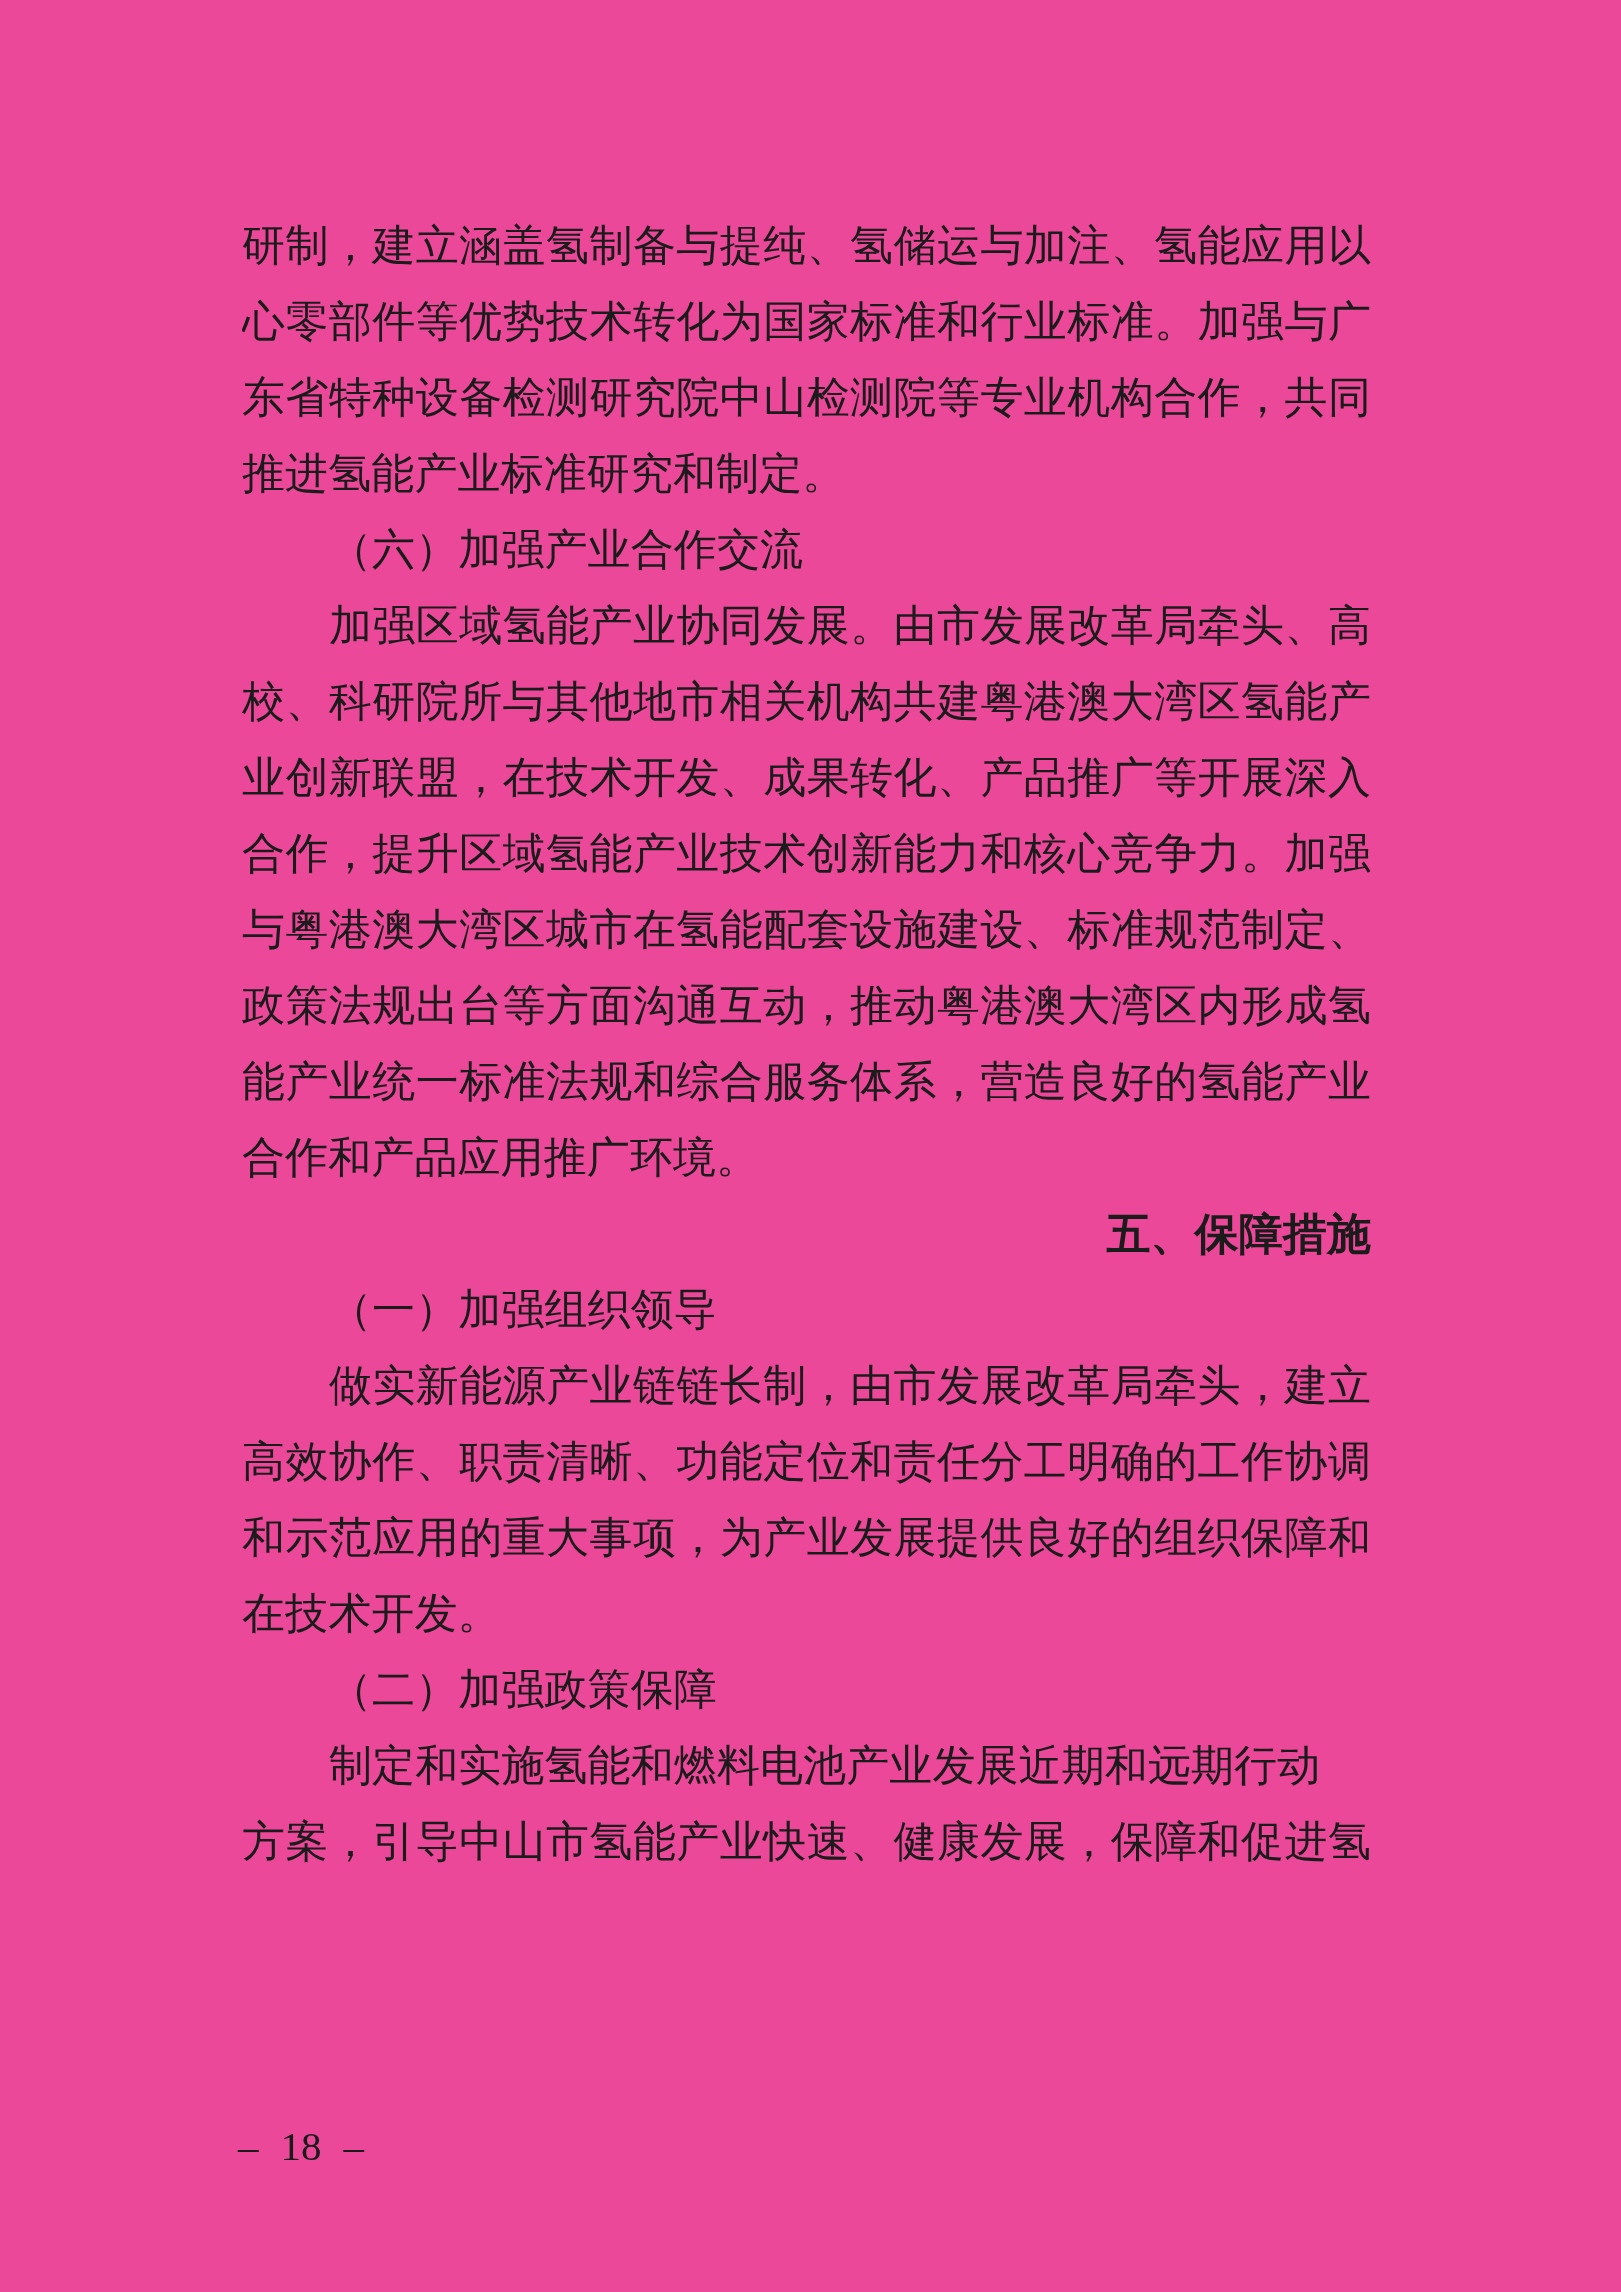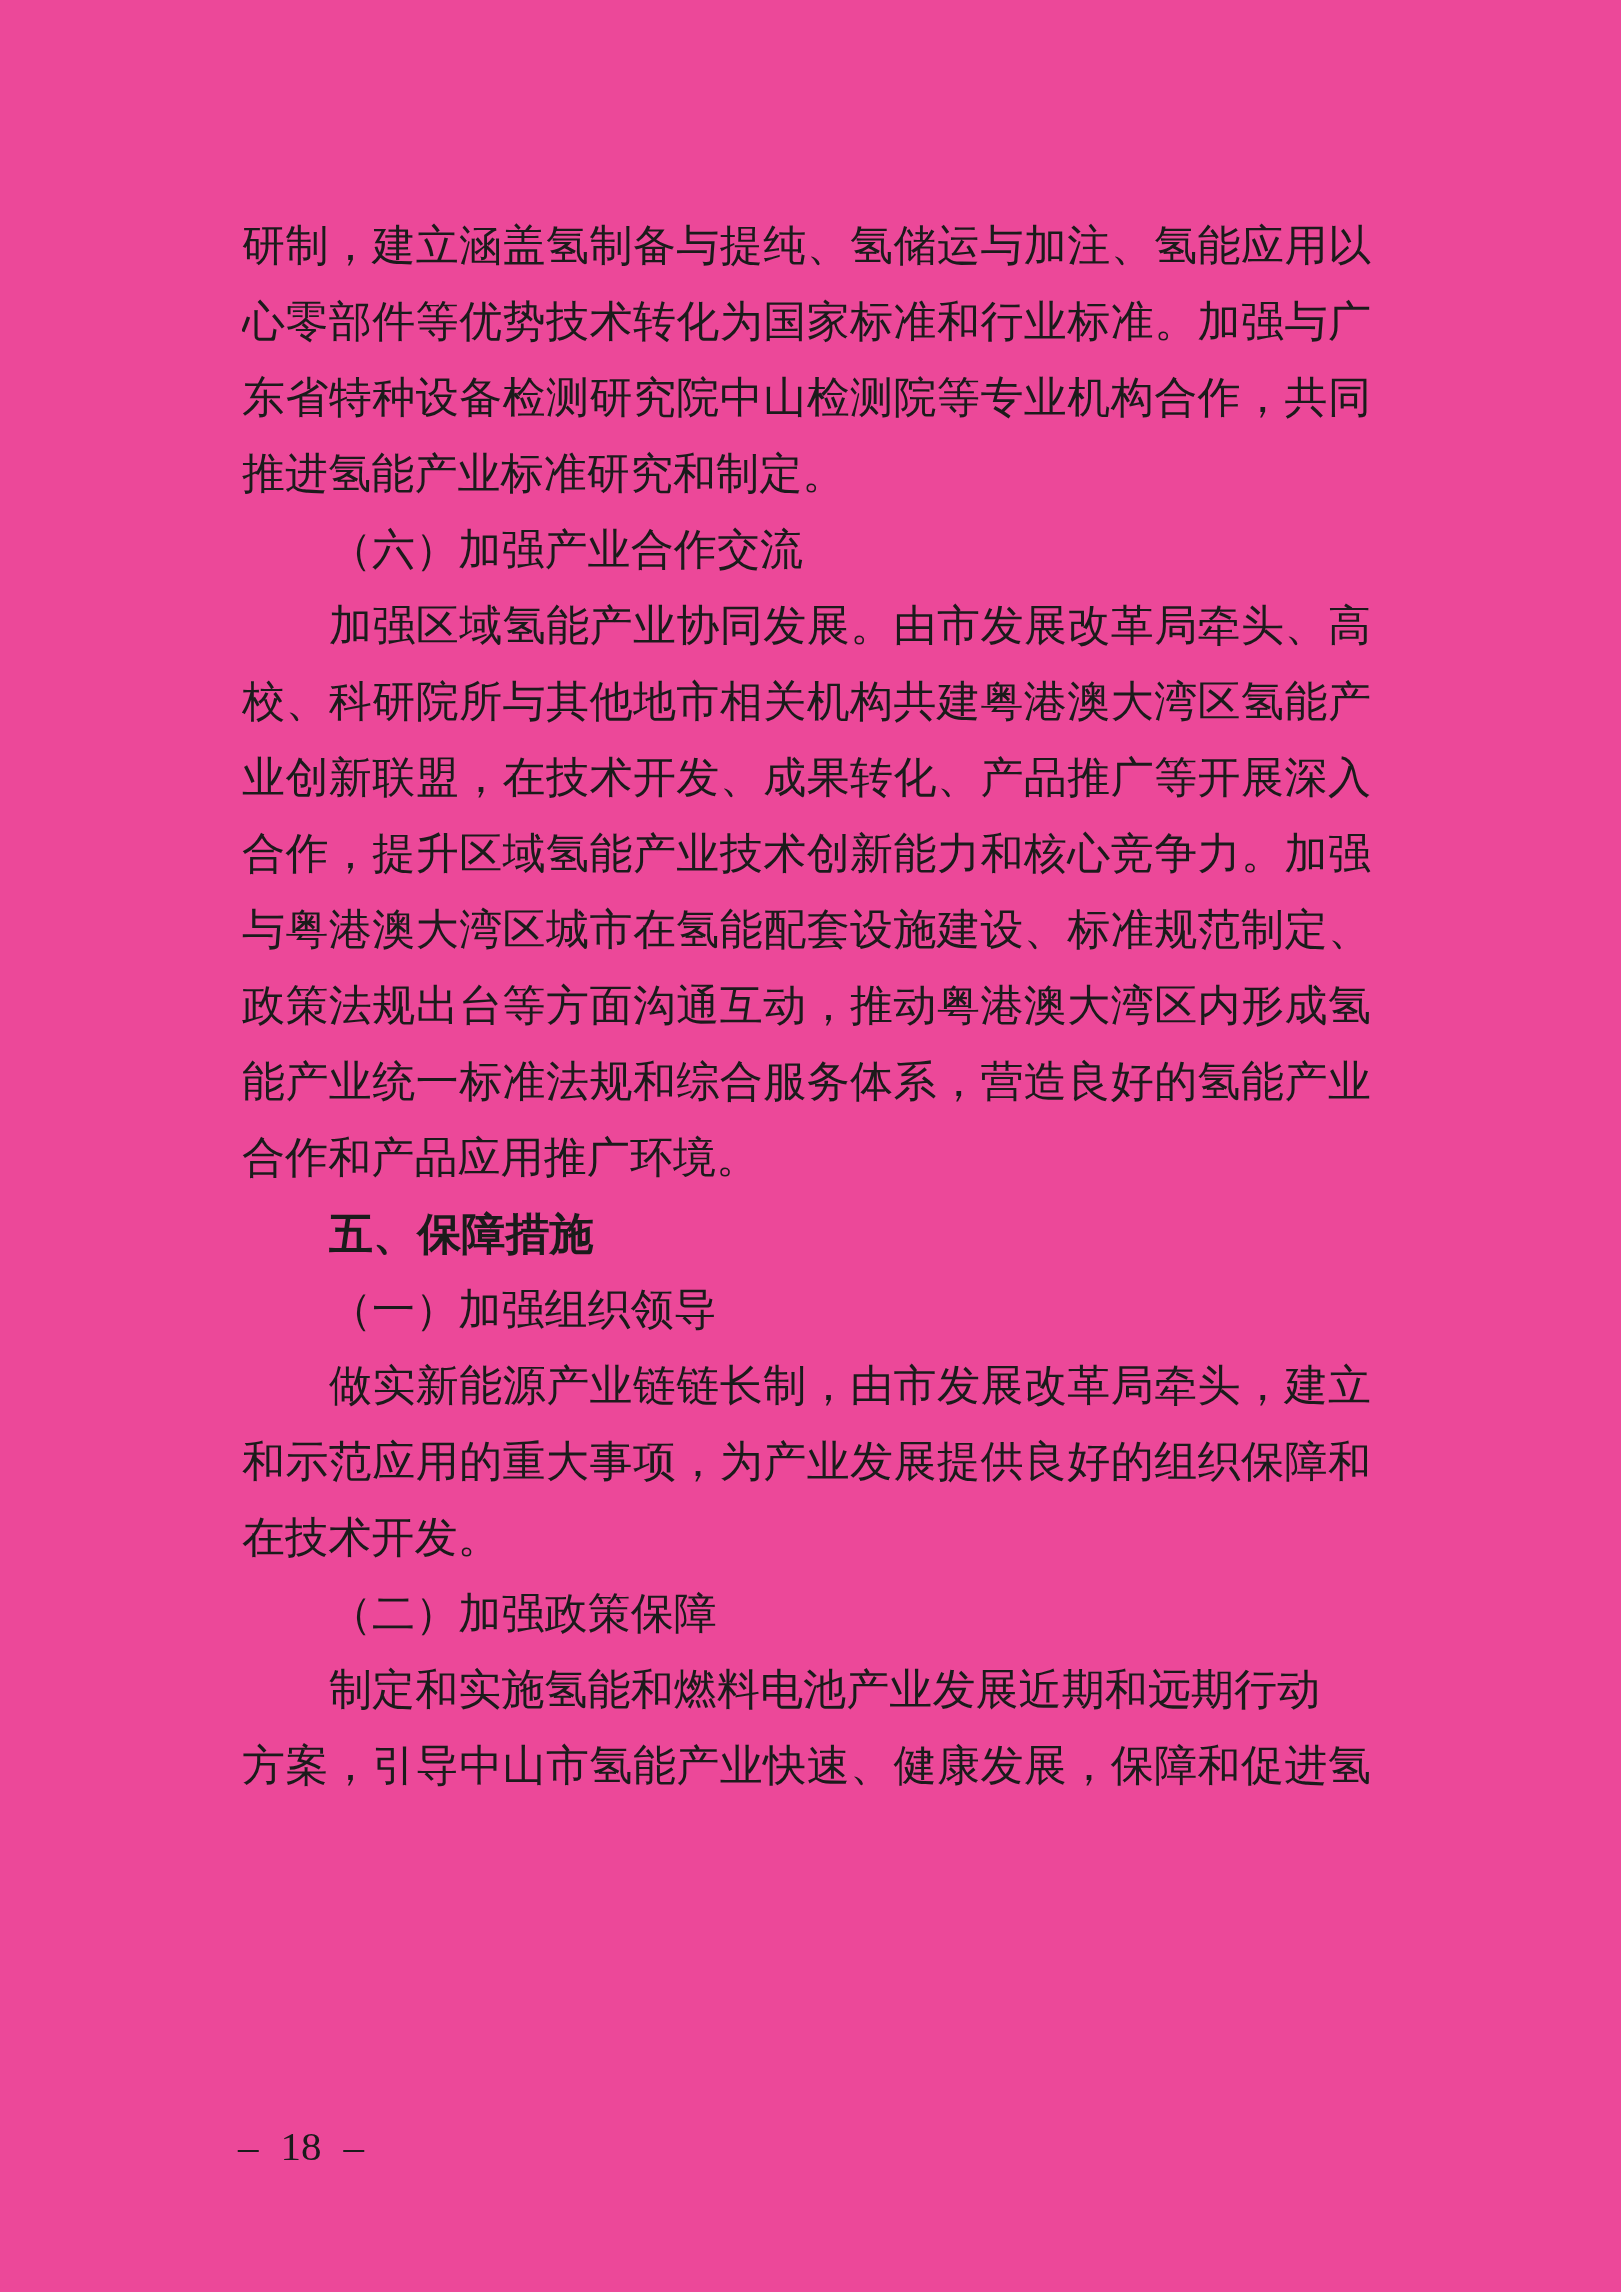--- a/index.html
+++ b/index.html
@@ -35,20 +35,21 @@
     padding-left: 87px;
   }
   .line.j {
     text-align: justify;
     text-align-last: justify;
   }
   .line.h1 {
     font-family: "Liberation Sans", "DejaVu Sans", sans-serif;
     font-weight: 700;
     font-size: 44px;
+    text-align: right;
   }
   .page-number {
     position: absolute;
     left: 238px;
     top: 2123px;
     font-size: 41px;
     line-height: 47px;
     word-spacing: 11.8px;
     color: #1b1b1b;
   }
@@ -67,20 +68,21 @@
       <div class="line j">校、科研院所与其他地市相关机构共建粤港澳大湾区氢能产</div>
       <div class="line j">业创新联盟，在技术开发、成果转化、产品推广等开展深入</div>
       <div class="line j">合作，提升区域氢能产业技术创新能力和核心竞争力。加强</div>
       <div class="line j">与粤港澳大湾区城市在氢能配套设施建设、标准规范制定、</div>
       <div class="line j">政策法规出台等方面沟通互动，推动粤港澳大湾区内形成氢</div>
       <div class="line j">能产业统一标准法规和综合服务体系，营造良好的氢能产业</div>
       <div class="line">合作和产品应用推广环境。</div>
       <div class="line indent h1">五、保障措施</div>
       <div class="line indent">（一）加强组织领导</div>
       <div class="line indent j">做实新能源产业链链长制，由市发展改革局牵头，建立</div>
+      <div class="line j">高效协作、职责清晰、功能定位和责任分工明确的工作协调</div>
       <div class="line j">和示范应用的重大事项，为产业发展提供良好的组织保障和</div>
       <div class="line">在技术开发。</div>
       <div class="line indent">（二）加强政策保障</div>
       <div class="line indent">制定和实施氢能和燃料电池产业发展近期和远期行动</div>
       <div class="line j">方案，引导中山市氢能产业快速、健康发展，保障和促进氢</div>
     </div>
   <div class="page-number">– 18 –</div>
 </div>
 
 

